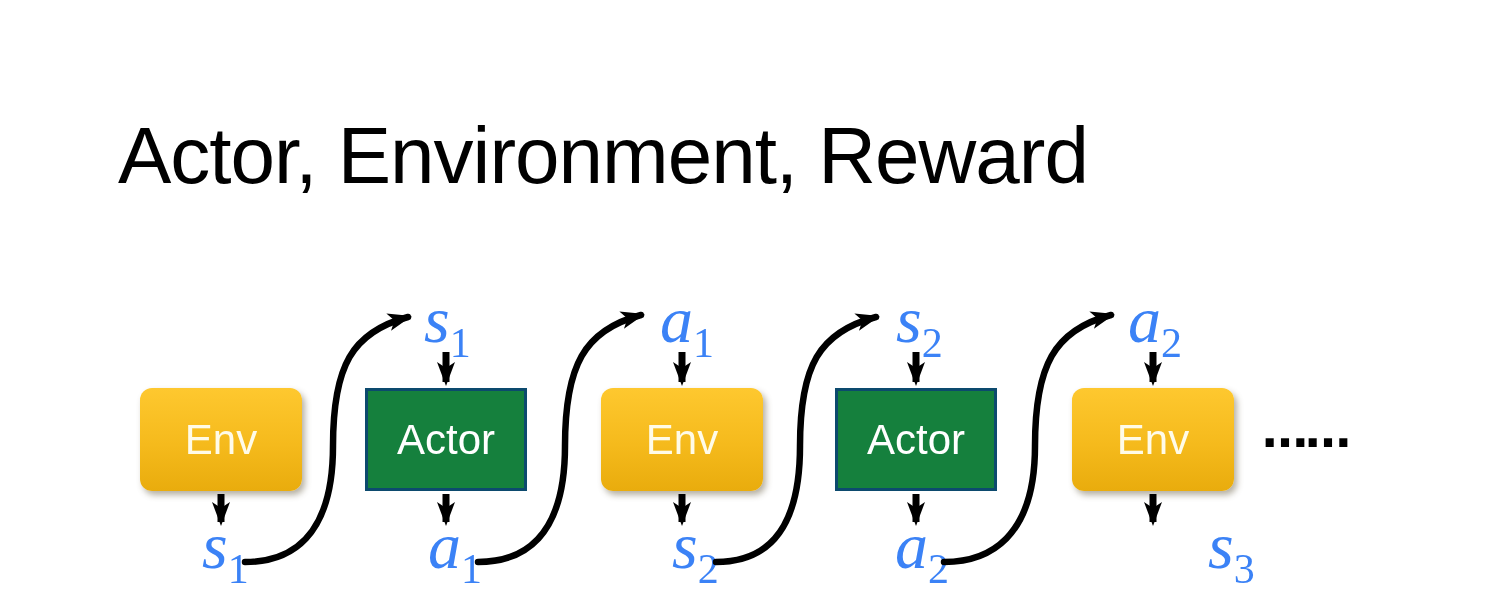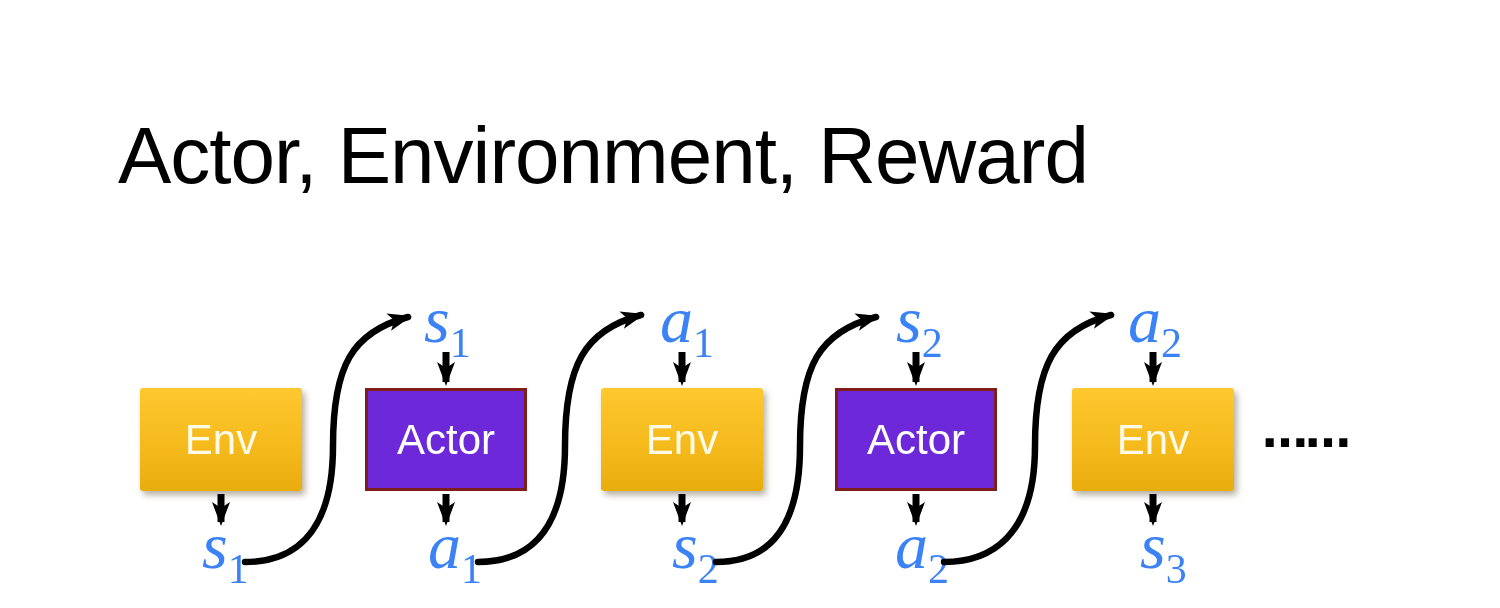--- a/index.html
+++ b/index.html
@@ -12,25 +12,25 @@
     font-size:80px;font-weight:300;letter-spacing:-1px;
     color:#000;line-height:1.2;white-space:nowrap;
   }
   .box{
     position:absolute;top:388px;width:162px;height:103px;
     display:flex;align-items:center;justify-content:center;
     font-size:42px;line-height:1;box-sizing:border-box;
   }
   .env{
     background:linear-gradient(180deg,#FEC82F 0%,#F5BA1C 55%,#E9AC0D 100%);
-    border-radius:3px;color:#FFFBE8;
+    border-radius:12px;color:#FFFBE8;
     box-shadow:3px 4px 6px rgba(90,80,50,0.45);
   }
   .actor{
-    background:#6d28d9;border:3px solid #7f1d1d;color:#ffffff;
+    background:#15803d;border:3px solid #0c4a6e;color:#ffffff;
   }
   .mlabel{
     position:absolute;font-family:"Liberation Serif", serif;font-style:italic;
     font-size:66px;line-height:1;color:#3b82f6;white-space:nowrap;
   }
   .mlabel .sub{
     font-style:normal;font-size:42px;position:relative;top:15px;letter-spacing:0;
   }
   .top-label{top:287px;}
   .bottom-label{top:513px;}
@@ -72,21 +72,21 @@
   </div>
   <div class="mlabel bottom-label" style="left:428px">
     <span>a</span><span class="sub">1</span>
   </div>
   <div class="mlabel bottom-label" style="left:672px">
     <span>s</span><span class="sub">2</span>
   </div>
   <div class="mlabel bottom-label" style="left:895px">
     <span>a</span><span class="sub">2</span>
   </div>
-  <div class="mlabel bottom-label" style="left:1140px">
+  <div class="mlabel bottom-label" style="left:1208px">
     <span>s</span><span class="sub">3</span>
   </div>
 
   <div class="dots">……</div>
 
   <svg class="arrow-layer" width="1500" height="608" viewBox="0 0 1500 608">
     <defs>
       <marker id="ah" viewBox="0 0 24 18" refX="20" refY="9" markerWidth="24" markerHeight="18" markerUnits="userSpaceOnUse" orient="auto">
         <path d="M0,0 L24,9 L0,18 L6,9 Z" fill="#000"></path>
       </marker>

